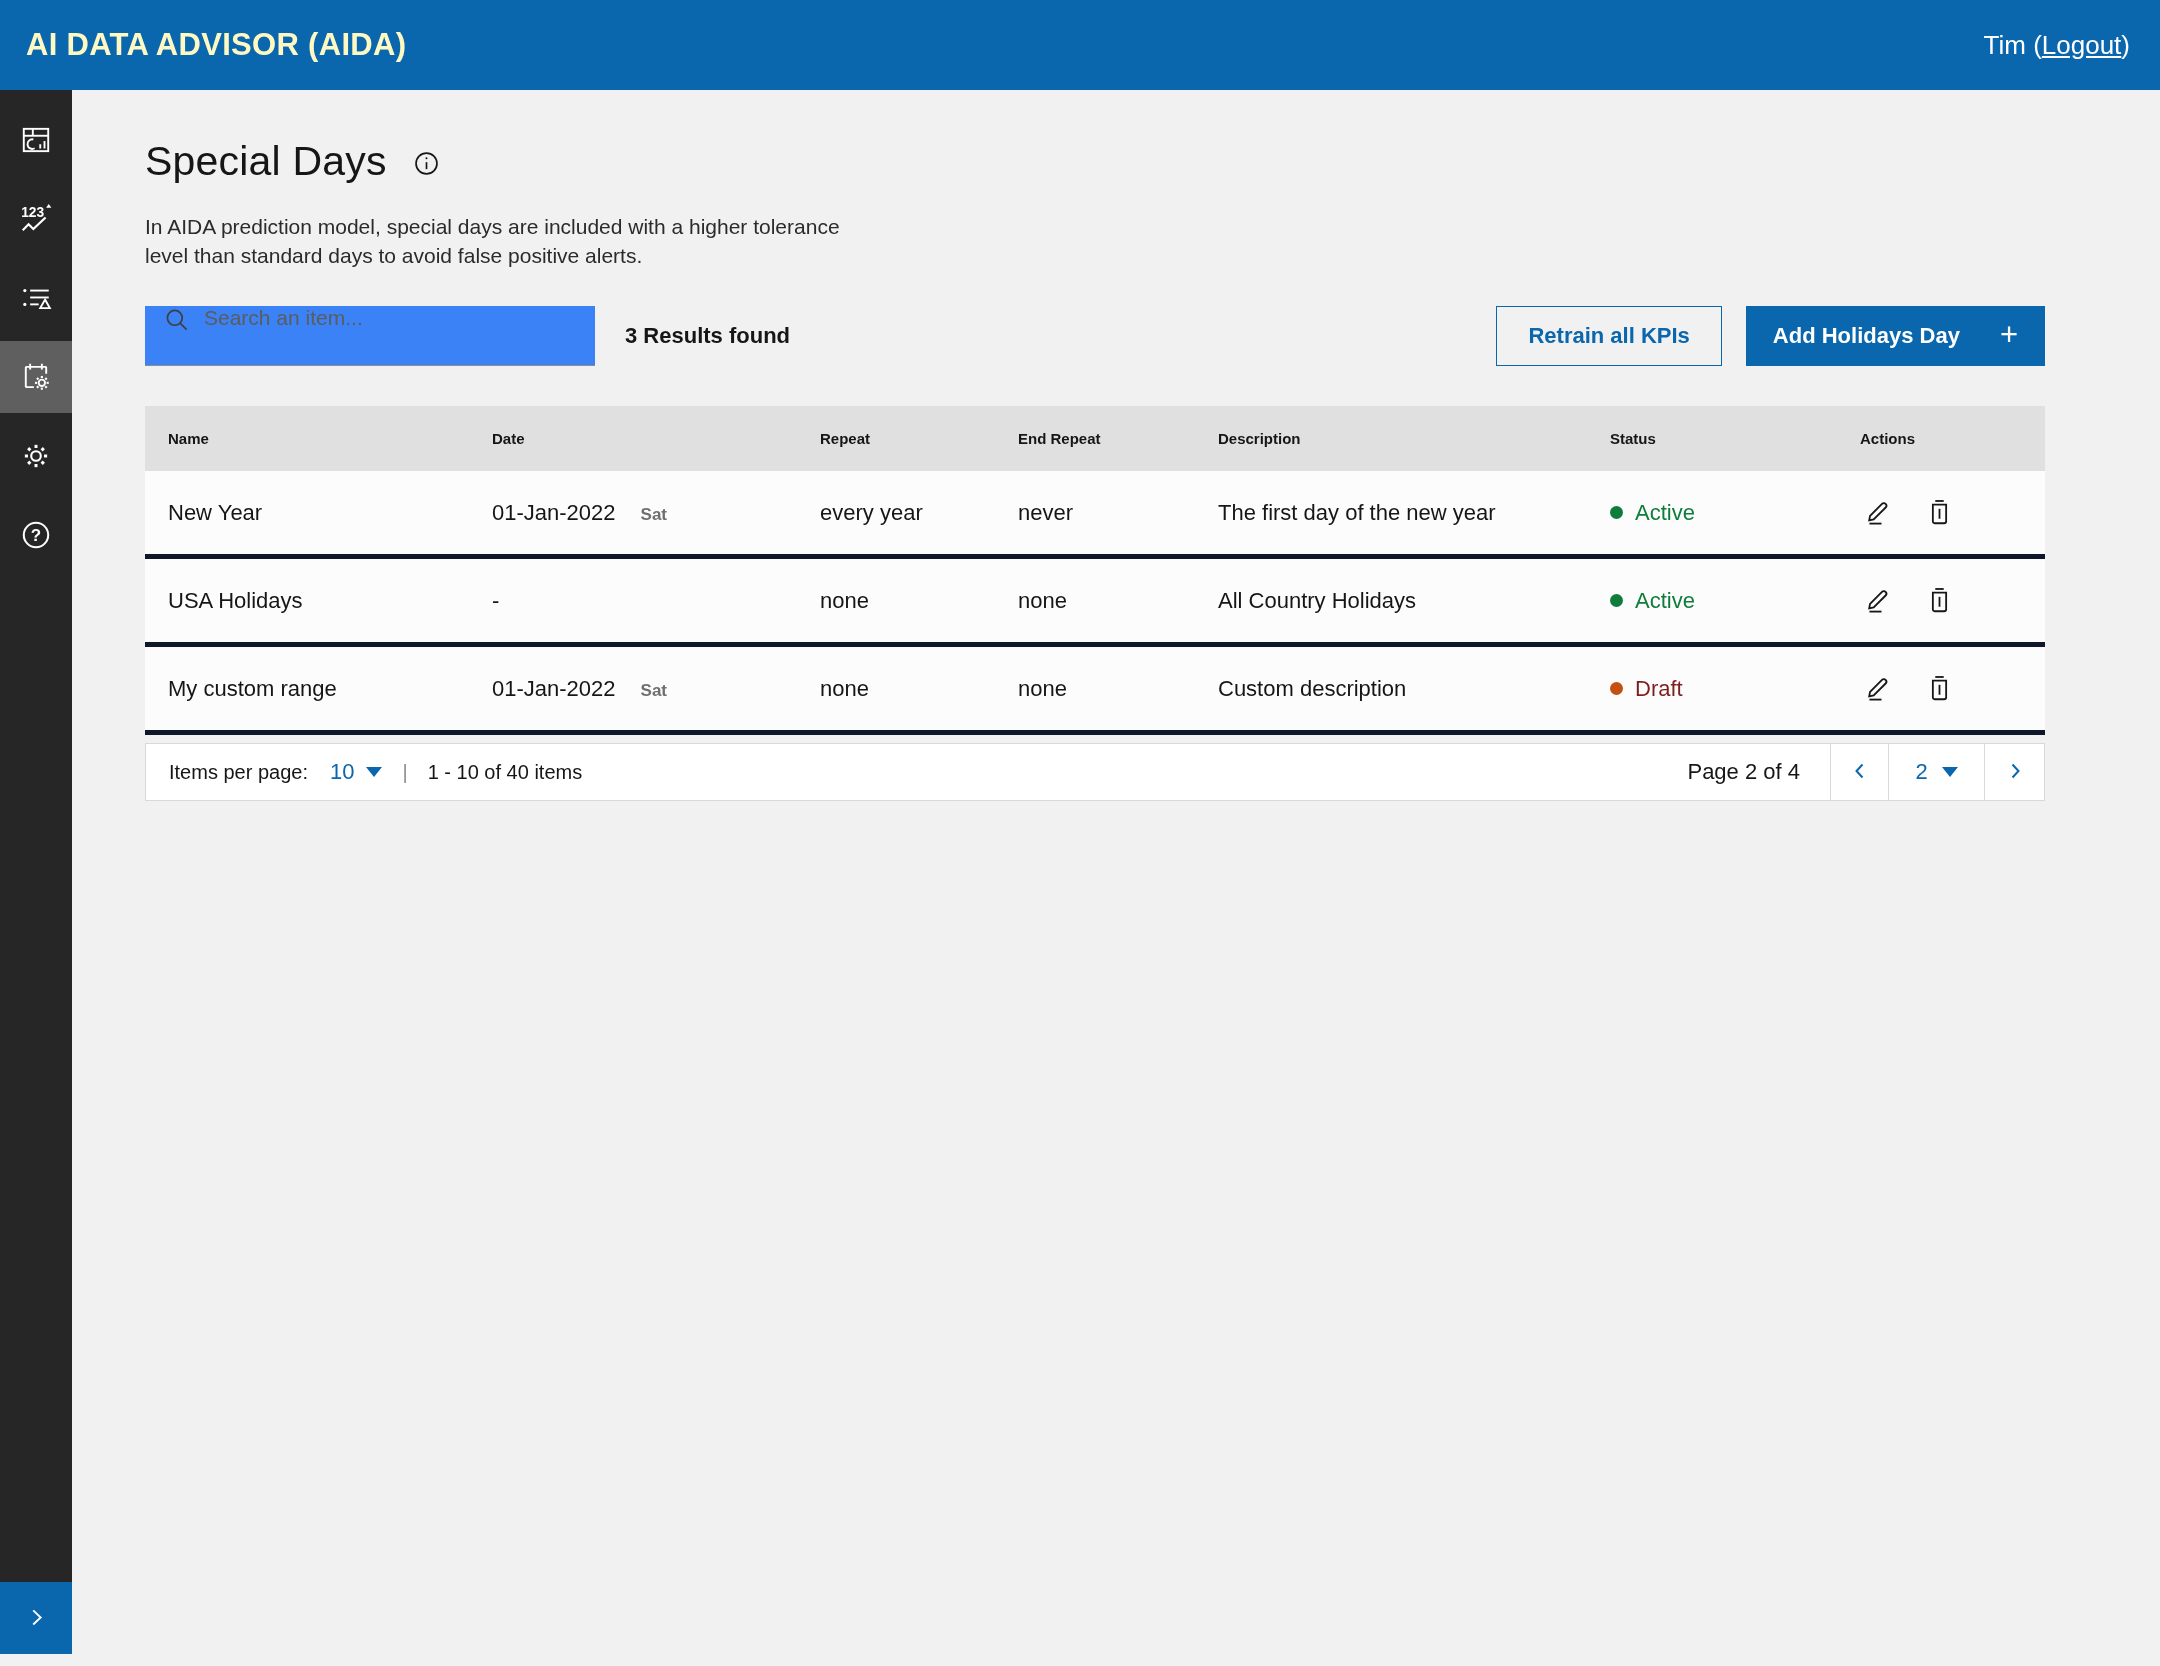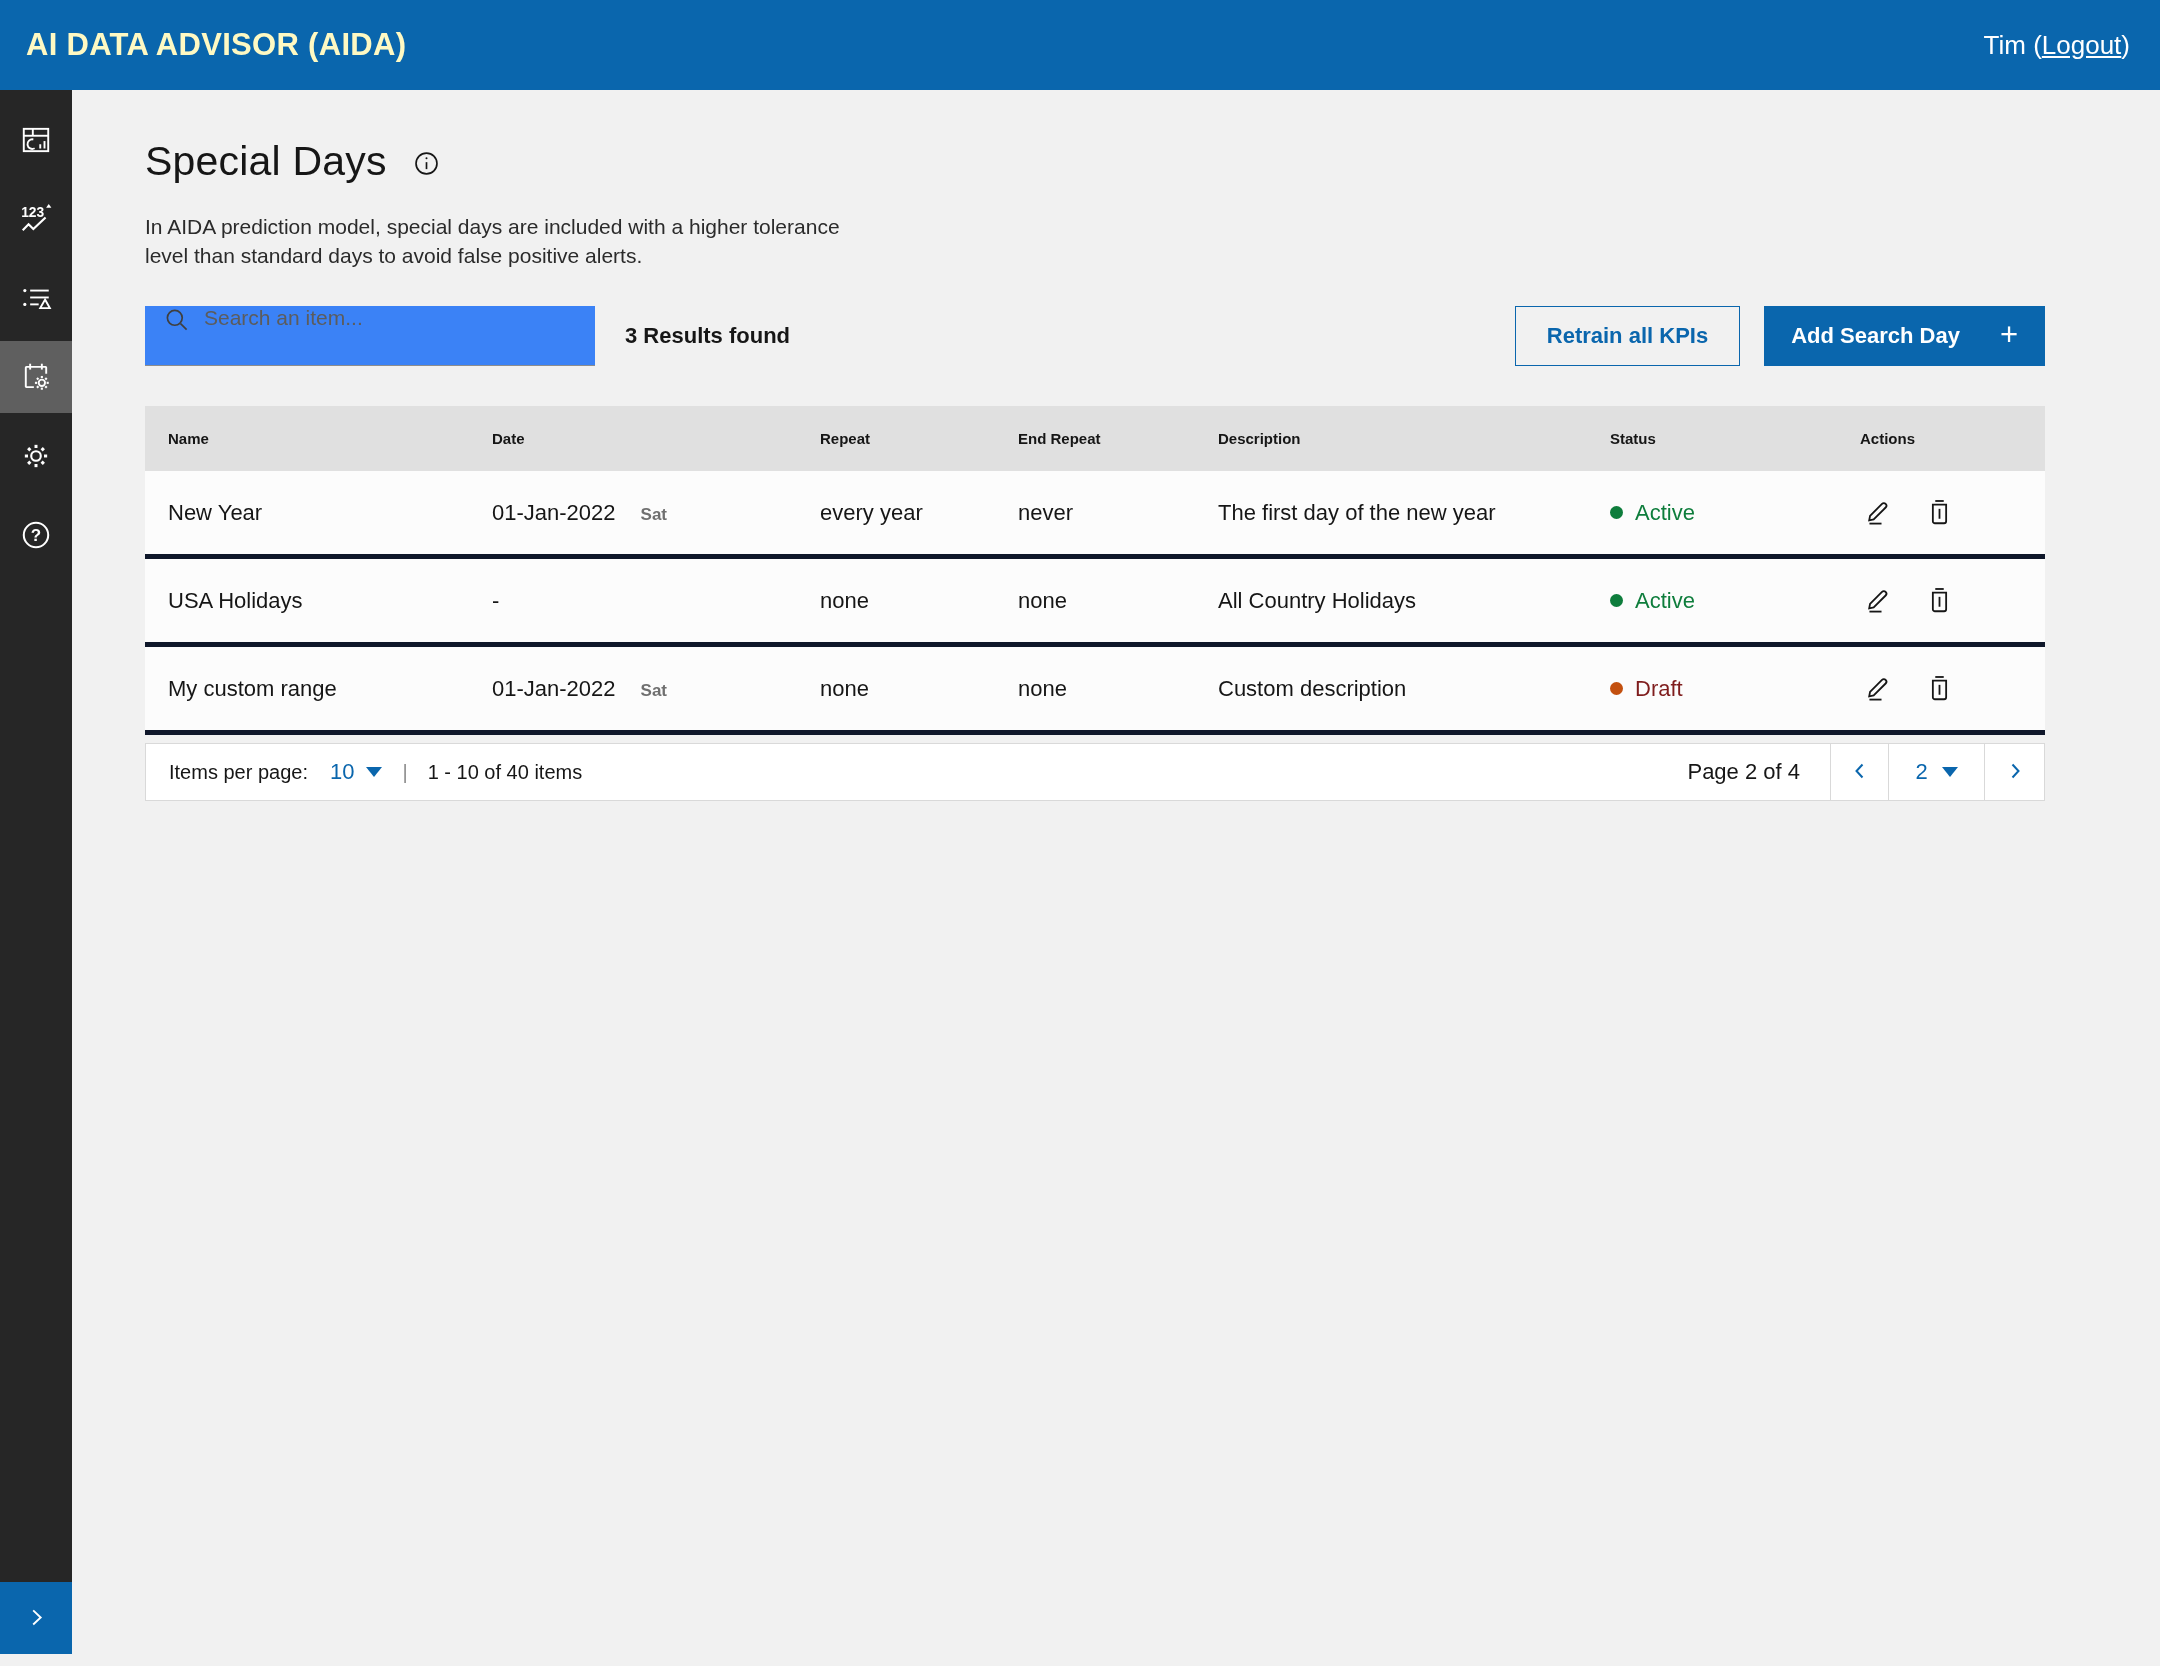--- a/index.html
+++ b/index.html
@@ -264,21 +264,21 @@
           <line x1="15.6" y1="15.6" x2="21" y2="21"></line>
         </svg>
       </span>
       <input class="search-input" type="text" placeholder="Search an item..." style="">
     </div>
     <div class="results-count">3 Results found</div>
 
     <div class="toolbar-buttons">
       <button class="btn btn-outline">Retrain all KPIs</button>
       <button class="btn btn-solid">
-        <span>Add Search Day</span>
+        <span>Add Holidays Day</span>
         <span class="plus">+</span>
       </button>
     </div>
   </div>
 
   <section class="sd-table">
 
     <div class="t-row t-head">
       <div class="cell">Name</div>
       <div class="cell">Date</div>

